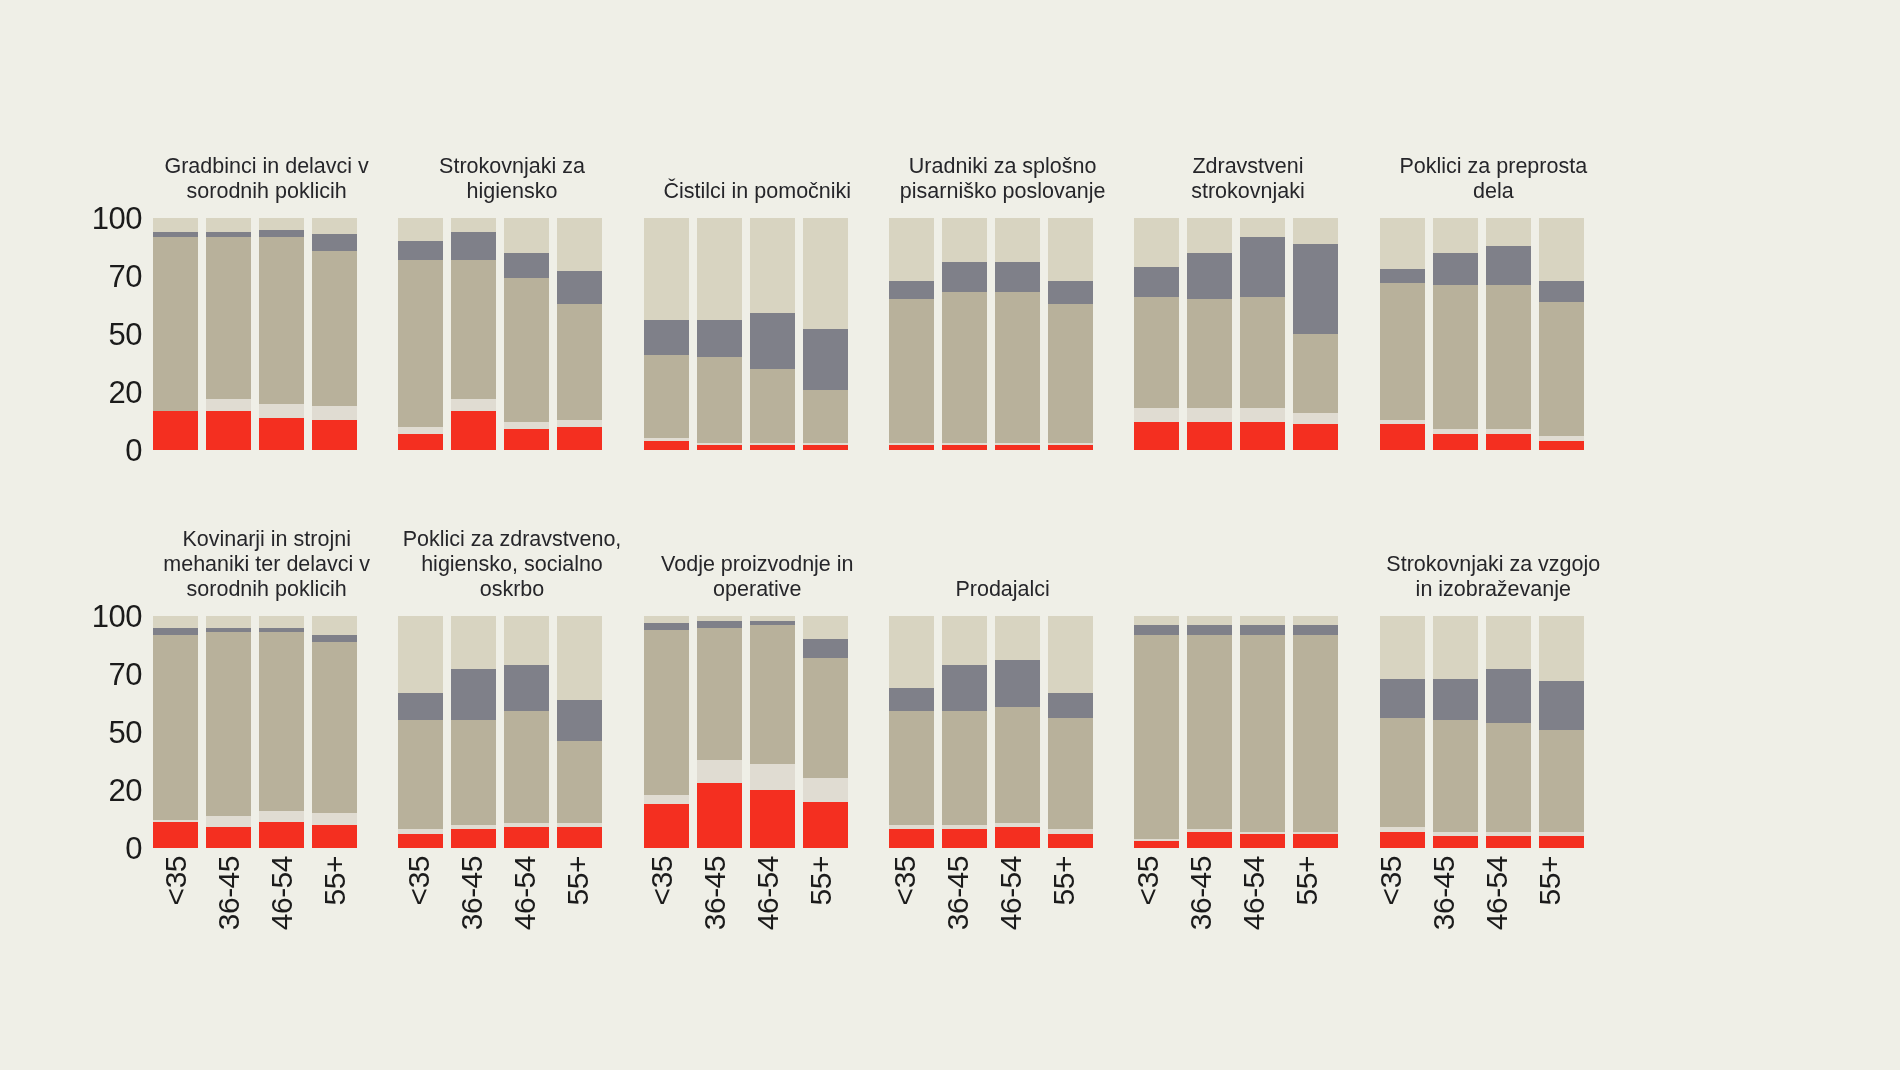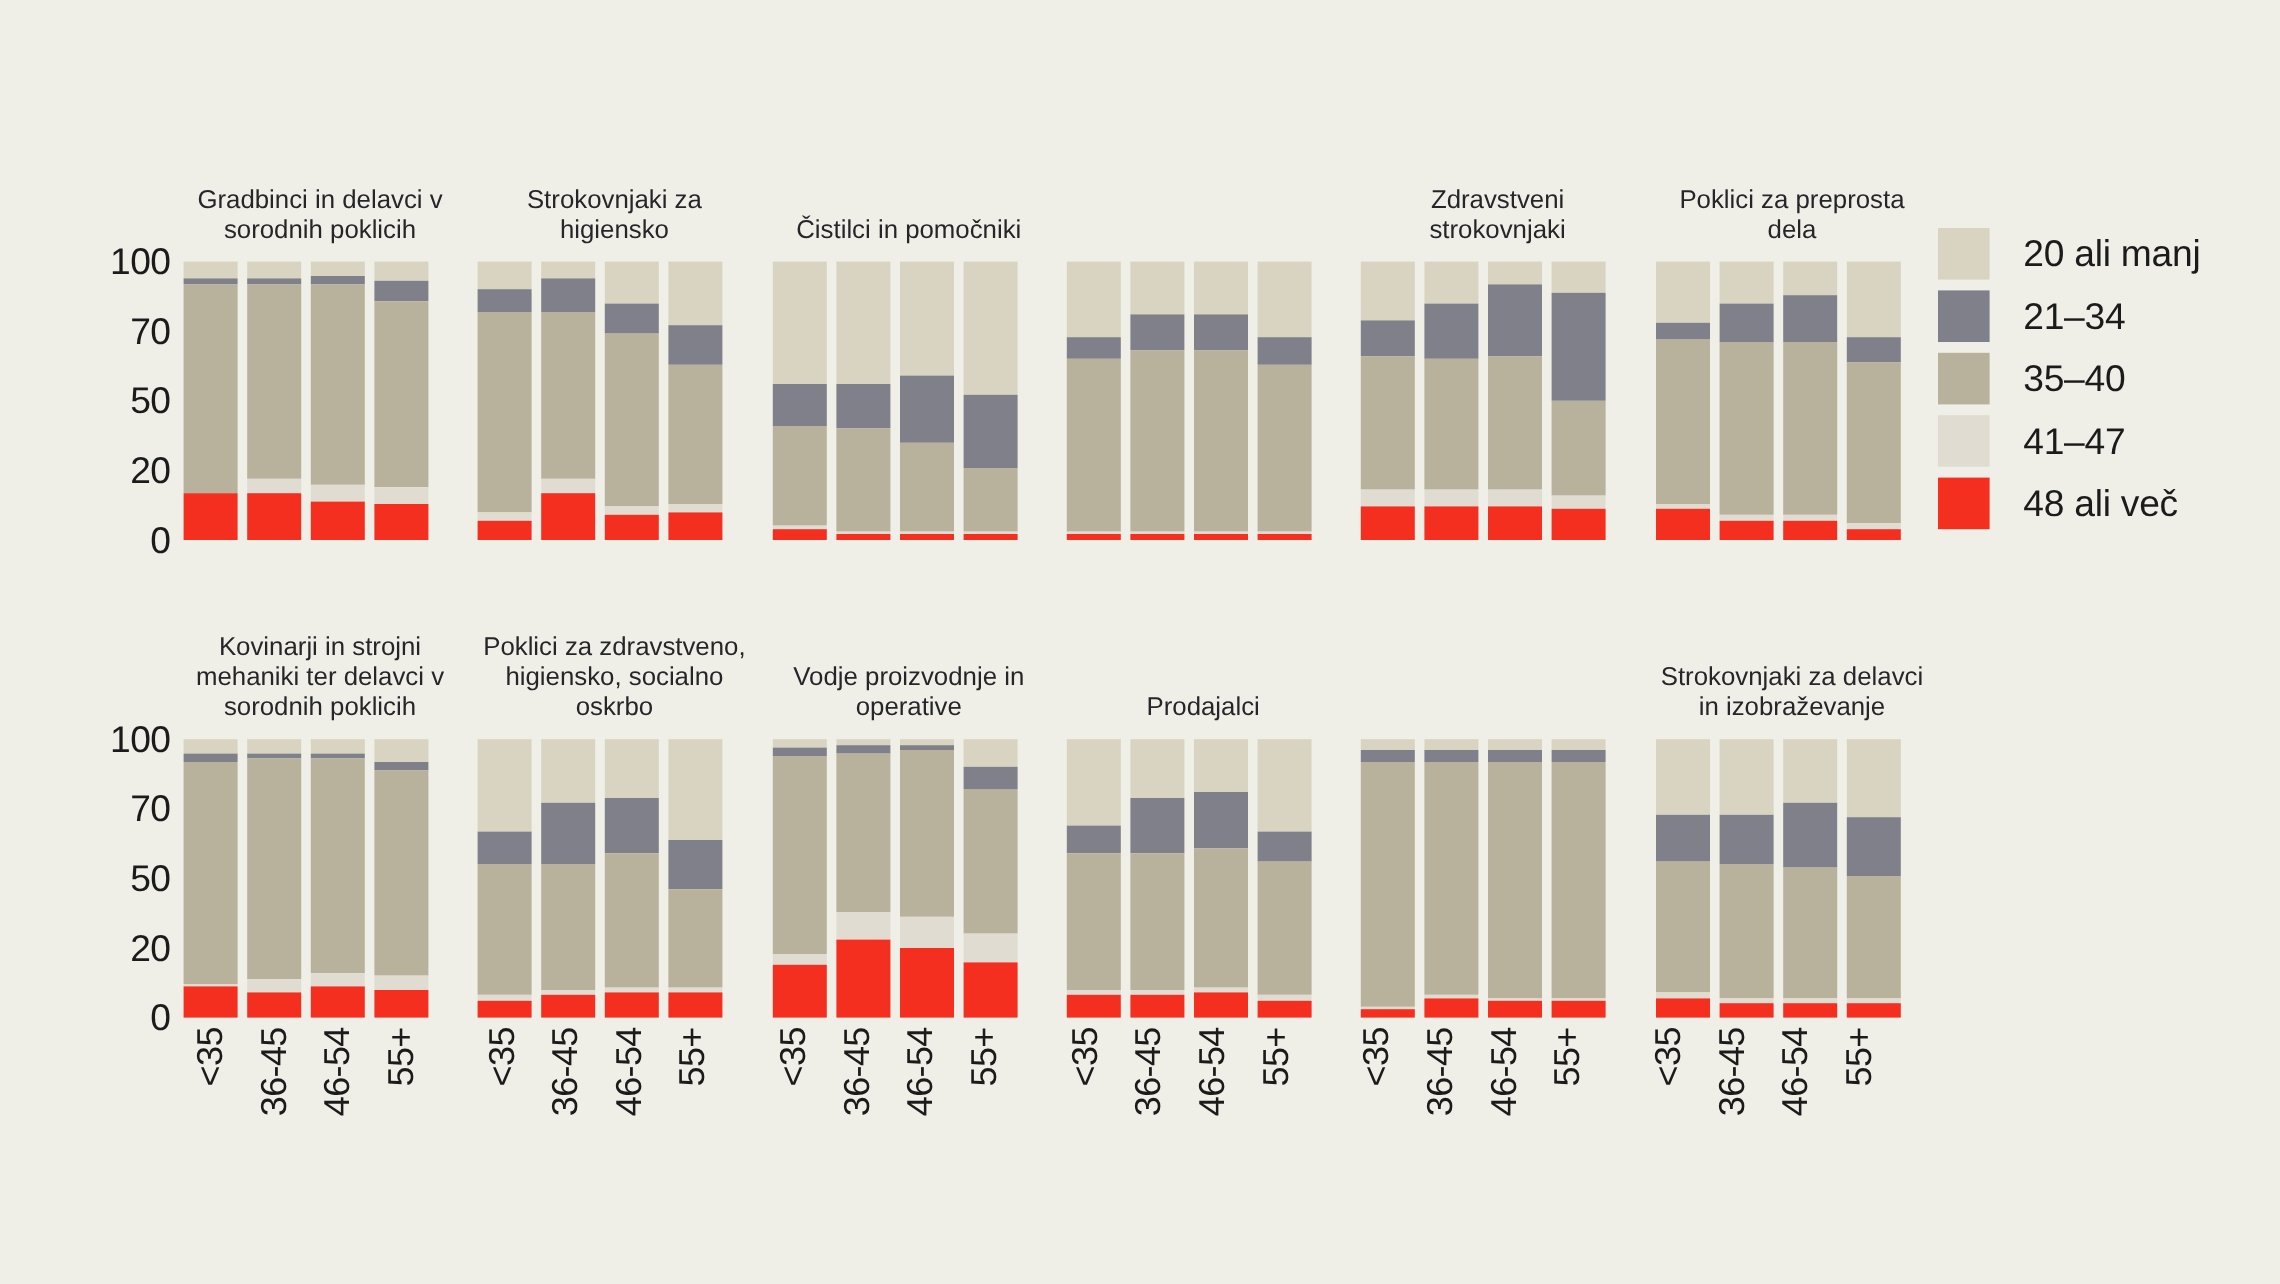--- a/index.html
+++ b/index.html
@@ -289,20 +289,22 @@
               <div class="bar" title="Čistilci in pomočniki — 55+">
                 <div class="seg" style="background: rgb(216, 212, 193); height: 111.36px;"></div>
                 <div class="seg" style="background: rgb(127, 128, 137); height: 60.32px;"></div>
                 <div class="seg" style="background: rgb(184, 177, 155); height: 53.36px;"></div>
                 <div class="seg" style="background: rgb(224, 220, 210); height: 2.32px;"></div>
                 <div class="seg" style="background: rgb(244, 47, 32); height: 4.64px;"></div>
               </div>
             </div>
           </div>
           <div class="panel">
+            <div class="panel-title">Uradniki za splošno
+pisarniško poslovanje</div>
             <div class="plot">
               <div class="bar" title="Uradniki za splošno pisarniško poslovanje — &lt;35">
                 <div class="seg" style="background: rgb(216, 212, 193); height: 62.64px;"></div>
                 <div class="seg" style="background: rgb(127, 128, 137); height: 18.56px;"></div>
                 <div class="seg" style="background: rgb(184, 177, 155); height: 143.84px;"></div>
                 <div class="seg" style="background: rgb(224, 220, 210); height: 2.32px;"></div>
                 <div class="seg" style="background: rgb(244, 47, 32); height: 4.64px;"></div>
               </div>
               <div class="bar" title="Uradniki za splošno pisarniško poslovanje — 36-45">
                 <div class="seg" style="background: rgb(216, 212, 193); height: 44.08px;"></div>
@@ -570,21 +572,21 @@
               <div class="bar" title="Upravljavci strojev in naprav — 55+">
                 <div class="seg" style="background: rgb(216, 212, 193); height: 9.28px;"></div>
                 <div class="seg" style="background: rgb(127, 128, 137); height: 9.28px;"></div>
                 <div class="seg" style="background: rgb(184, 177, 155); height: 197.2px;"></div>
                 <div class="seg" style="background: rgb(224, 220, 210); height: 2.32px;"></div>
                 <div class="seg" style="background: rgb(244, 47, 32); height: 13.92px;"></div>
               </div>
             </div>
           </div>
           <div class="panel">
-            <div class="panel-title">Strokovnjaki za delavci
+            <div class="panel-title">Strokovnjaki za vzgojo
 in izobraževanje</div>
             <div class="plot">
               <div class="bar" title="Strokovnjaki za vzgojo in izobraževanje — &lt;35">
                 <div class="seg" style="background: rgb(216, 212, 193); height: 62.64px;"></div>
                 <div class="seg" style="background: rgb(127, 128, 137); height: 39.44px;"></div>
                 <div class="seg" style="background: rgb(184, 177, 155); height: 109.04px;"></div>
                 <div class="seg" style="background: rgb(224, 220, 210); height: 4.64px;"></div>
                 <div class="seg" style="background: rgb(244, 47, 32); height: 16.24px;"></div>
               </div>
               <div class="bar" title="Strokovnjaki za vzgojo in izobraževanje — 36-45">
@@ -695,36 +697,14 @@
         </div>
         <div class="xlabel">
           <span>46-54</span>
         </div>
         <div class="xlabel">
           <span>55+</span>
         </div>
       </div>
     </div>
 
-  <div class="legend">
-      <div class="legend-item">
-        <div class="legend-swatch" style="background: rgb(216, 212, 193);"></div>
-        <div class="legend-label">20 ali manj</div>
-      </div>
-      <div class="legend-item">
-        <div class="legend-swatch" style="background: rgb(127, 128, 137);"></div>
-        <div class="legend-label">21–34</div>
-      </div>
-      <div class="legend-item">
-        <div class="legend-swatch" style="background: rgb(184, 177, 155);"></div>
-        <div class="legend-label">35–40</div>
-      </div>
-      <div class="legend-item">
-        <div class="legend-swatch" style="background: rgb(224, 220, 210);"></div>
-        <div class="legend-label">41–47</div>
-      </div>
-      <div class="legend-item">
-        <div class="legend-swatch" style="background: rgb(244, 47, 32);"></div>
-        <div class="legend-label">48 ali več</div>
-      </div>
-    </div>
 
 </div>
 
 </body></html>

